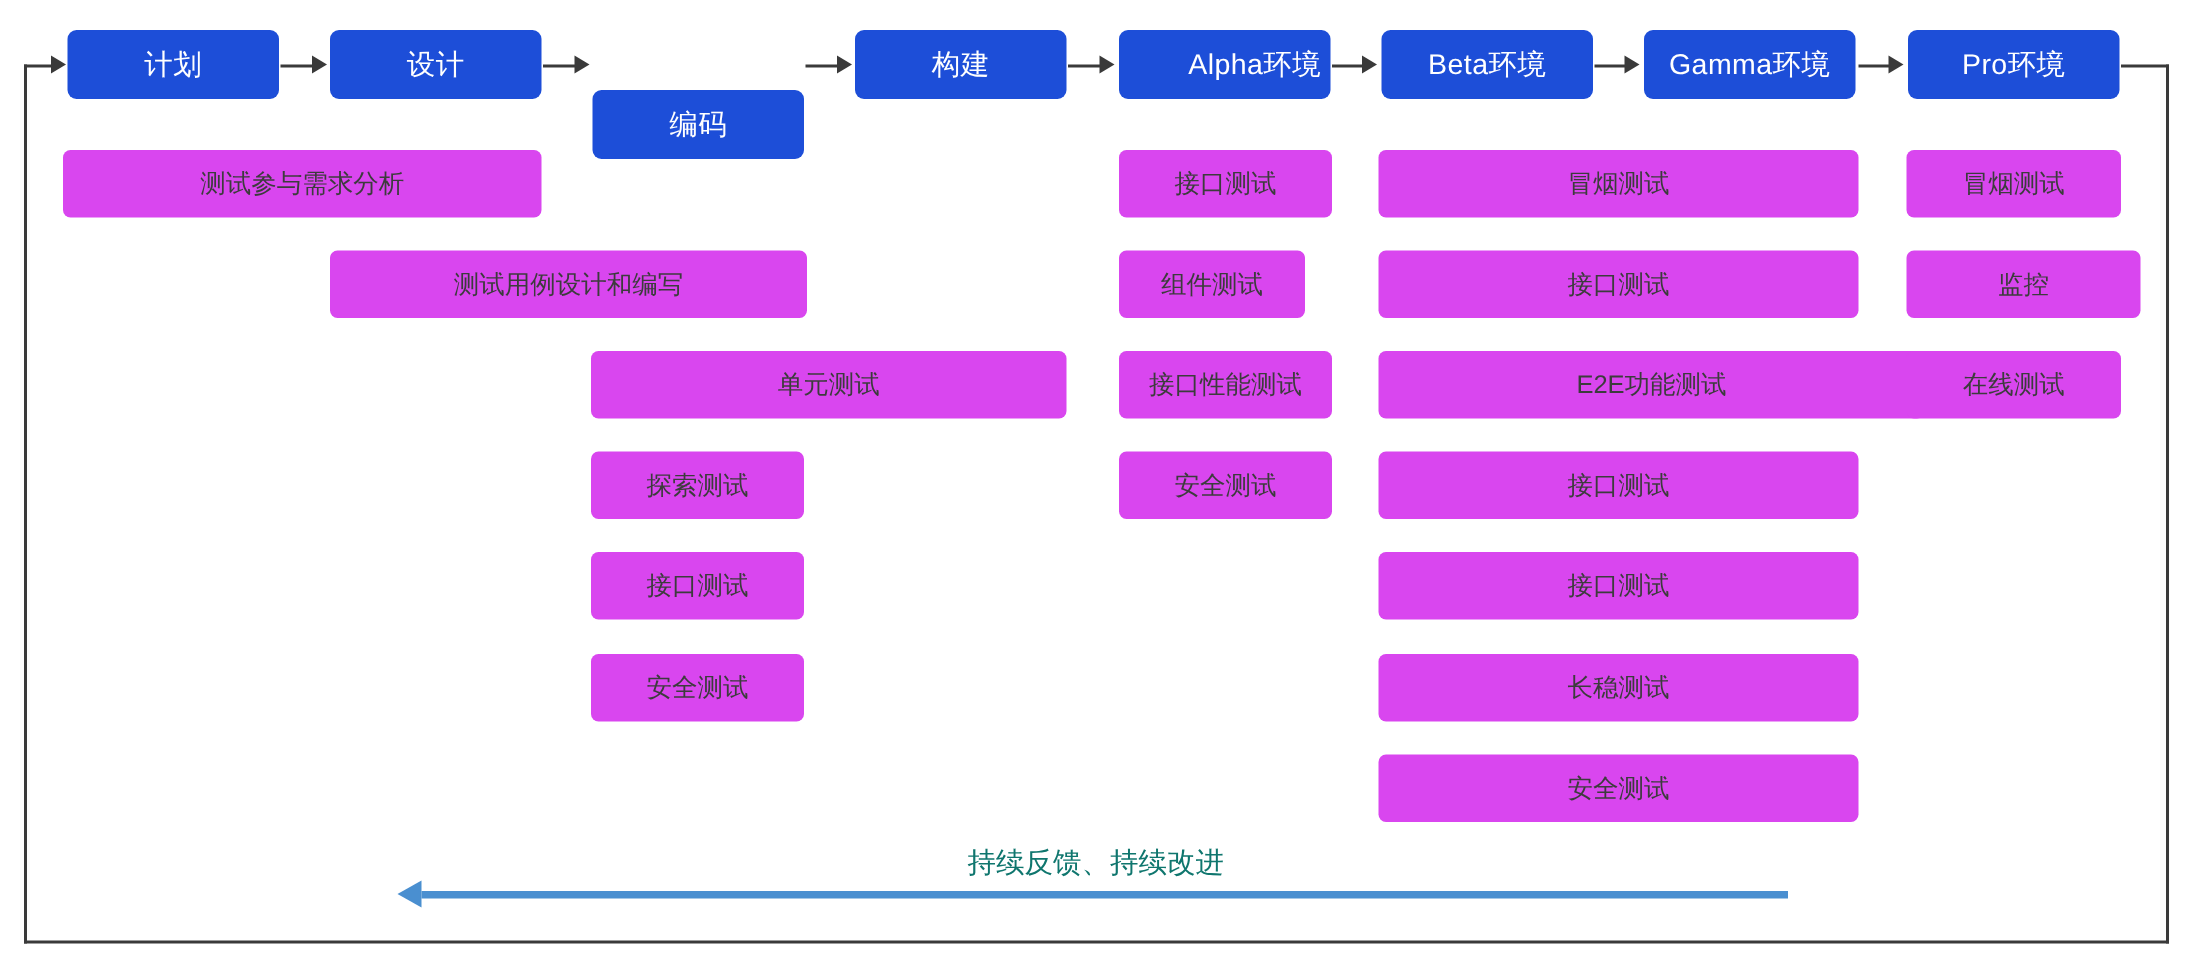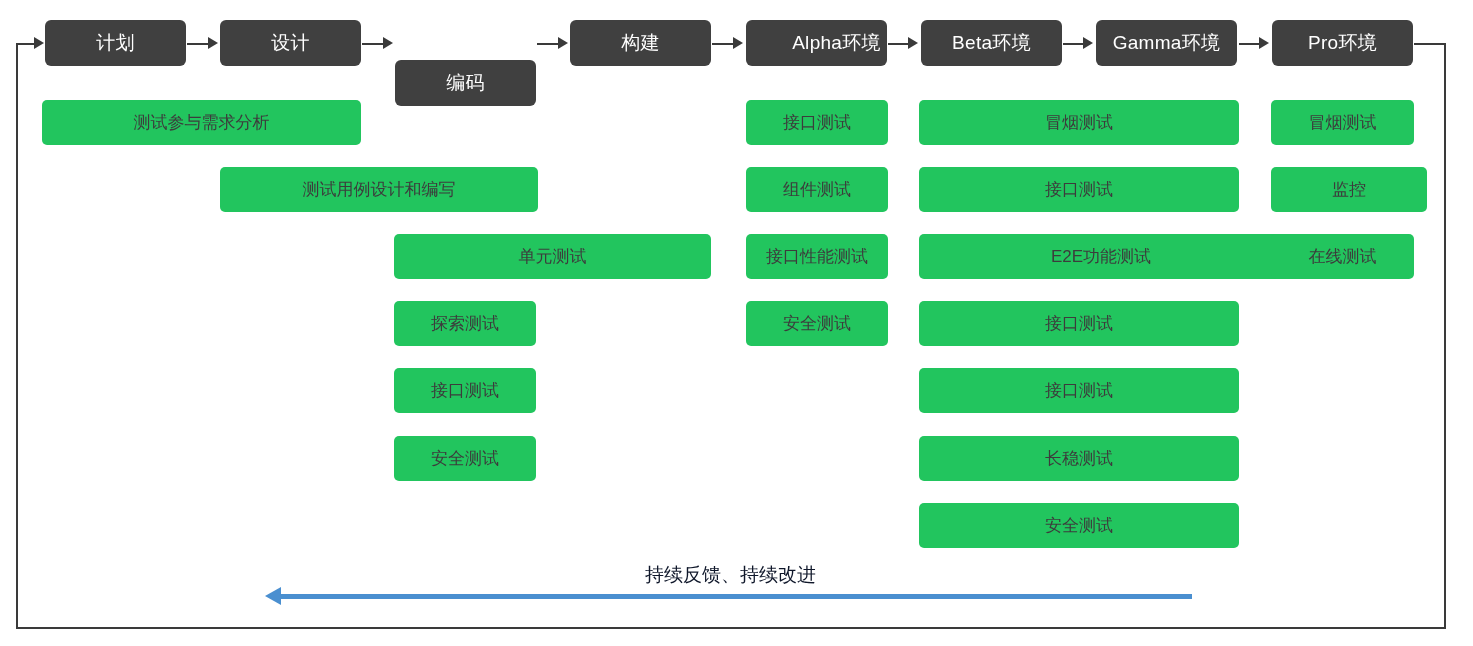--- a/index.html
+++ b/index.html
@@ -39,49 +39,49 @@
     position: absolute;
     height: 1.6px;
     background: #3a3a3a;
   }
 
   
   .stage {
     position: absolute;
     height: 46px;
     border-radius: 6px;
-    background: #404040;
+    background: #1d4ed8;
     color: #ffffff;
     display: flex;
     align-items: center;
     justify-content: center;
     font-size: 19px;
     letter-spacing: 0.3px;
     box-sizing: border-box;
   }
 
   
   .activity {
     position: absolute;
     height: 45px;
     border-radius: 5px;
-    background: #22c55e;
+    background: #d946ef;
     color: #3c3c3c;
     display: flex;
     align-items: center;
     justify-content: center;
     font-size: 17px;
     box-sizing: border-box;
   }
 
   
   .feedback-label {
     position: absolute;
     font-size: 19px;
-    color: #0f172a;
+    color: #0f766e;
     white-space: nowrap;
   }
   .feedback-bar {
     position: absolute;
     height: 5px;
     background: #4a8fd0;
   }
   .feedback-head {
     position: absolute;
     width: 0; height: 0;
@@ -165,21 +165,21 @@
   <div class="activity" style="left:394px; top:368px; width:142px;">
     <span>接口测试</span>
   </div>
   <div class="activity" style="left:394px; top:436px; width:142px;">
     <span>安全测试</span>
   </div>
 
   <div class="activity" style="left:746px; top:100px; width:142px;">
     <span>接口测试</span>
   </div>
-  <div class="activity" style="left:746px; top:167px; width:142px;">
+  <div class="activity" style="left:746px; top:167px; width:124px;">
     <span>组件测试</span>
   </div>
   <div class="activity" style="left:746px; top:234px; width:142px;">
     <span>接口性能测试</span>
   </div>
   <div class="activity" style="left:746px; top:301px; width:142px;">
     <span>安全测试</span>
   </div>
 
   <div class="activity" style="left:919px; top:100px; width:320px;">

